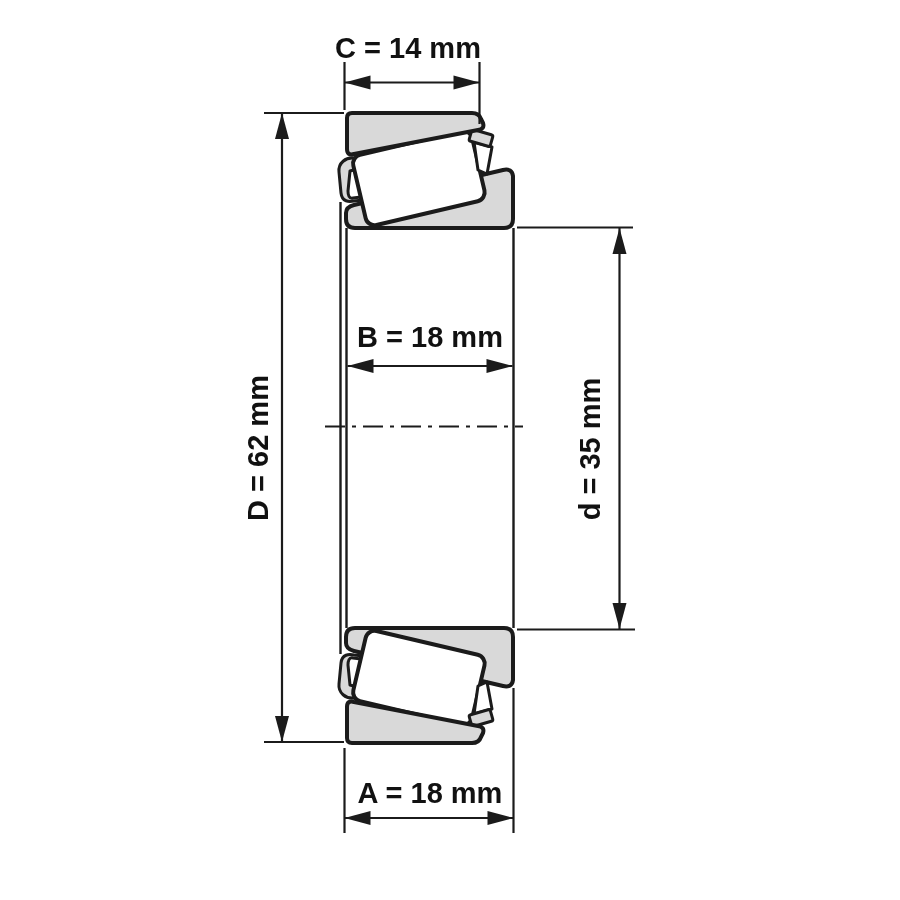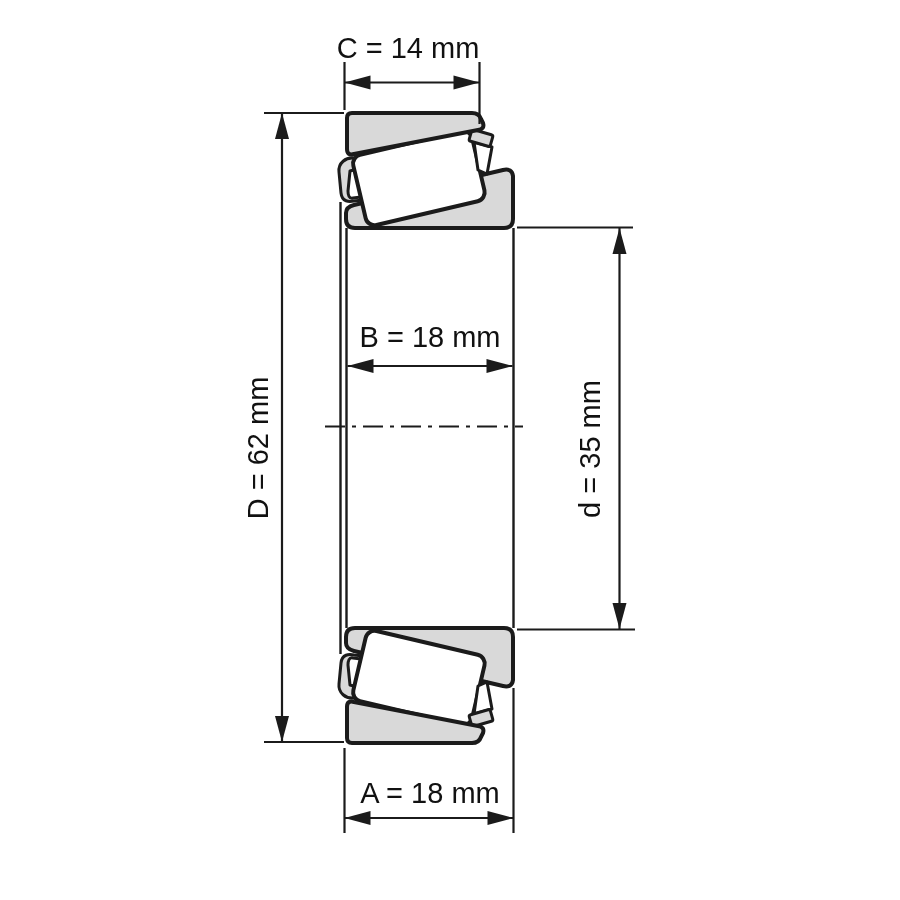--- a/index.html
+++ b/index.html
@@ -1,16 +1,16 @@
 <!DOCTYPE html>
 <html><head>
 <meta charset="utf-8">
 <style>
   html,body{margin:0;padding:0;background:#ffffff;}
-  .canvas{width:900px;height:900px;position:relative;background:#ffffff;overflow:hidden;}
+  .canvas{width:900px;height:900px;position:relative;background:#ffffff;overflow:hidden;font-weight:bold;}
   svg{display:block;}
   .part{stroke:#1b1b1b;stroke-width:4;stroke-linejoin:round;}
   .cage{stroke:#1b1b1b;stroke-width:3;stroke-linejoin:round;}
   .thin{stroke:#1b1b1b;stroke-width:2.4;fill:none;stroke-linecap:butt;}
   .dim{stroke:#1b1b1b;stroke-width:2.2;fill:none;stroke-linecap:butt;}
   .arrow{fill:#1b1b1b;stroke:none;}
   .centerline{stroke:#1b1b1b;stroke-width:2.2;fill:none;stroke-dasharray:20 7 4 7;}
   text.dim-label{font-family:"Liberation Sans",sans-serif;font-size:29px;fill:#111111;}
 </style>
 </head>

